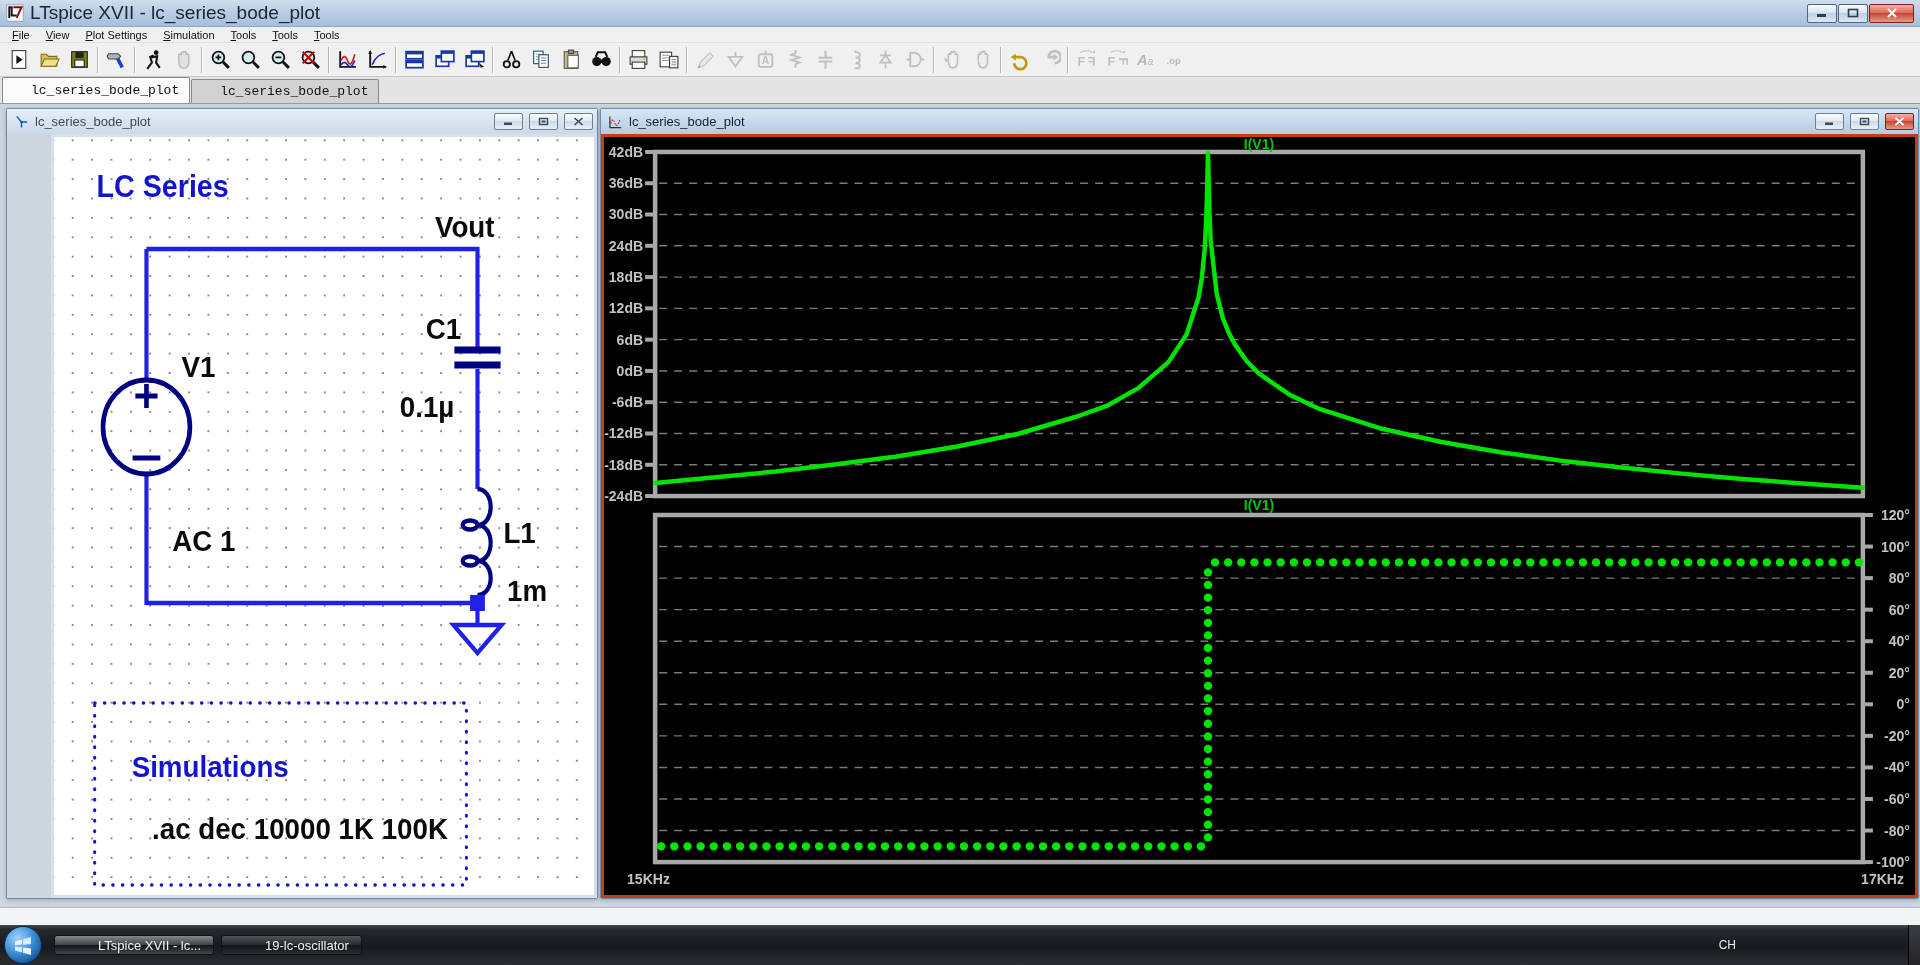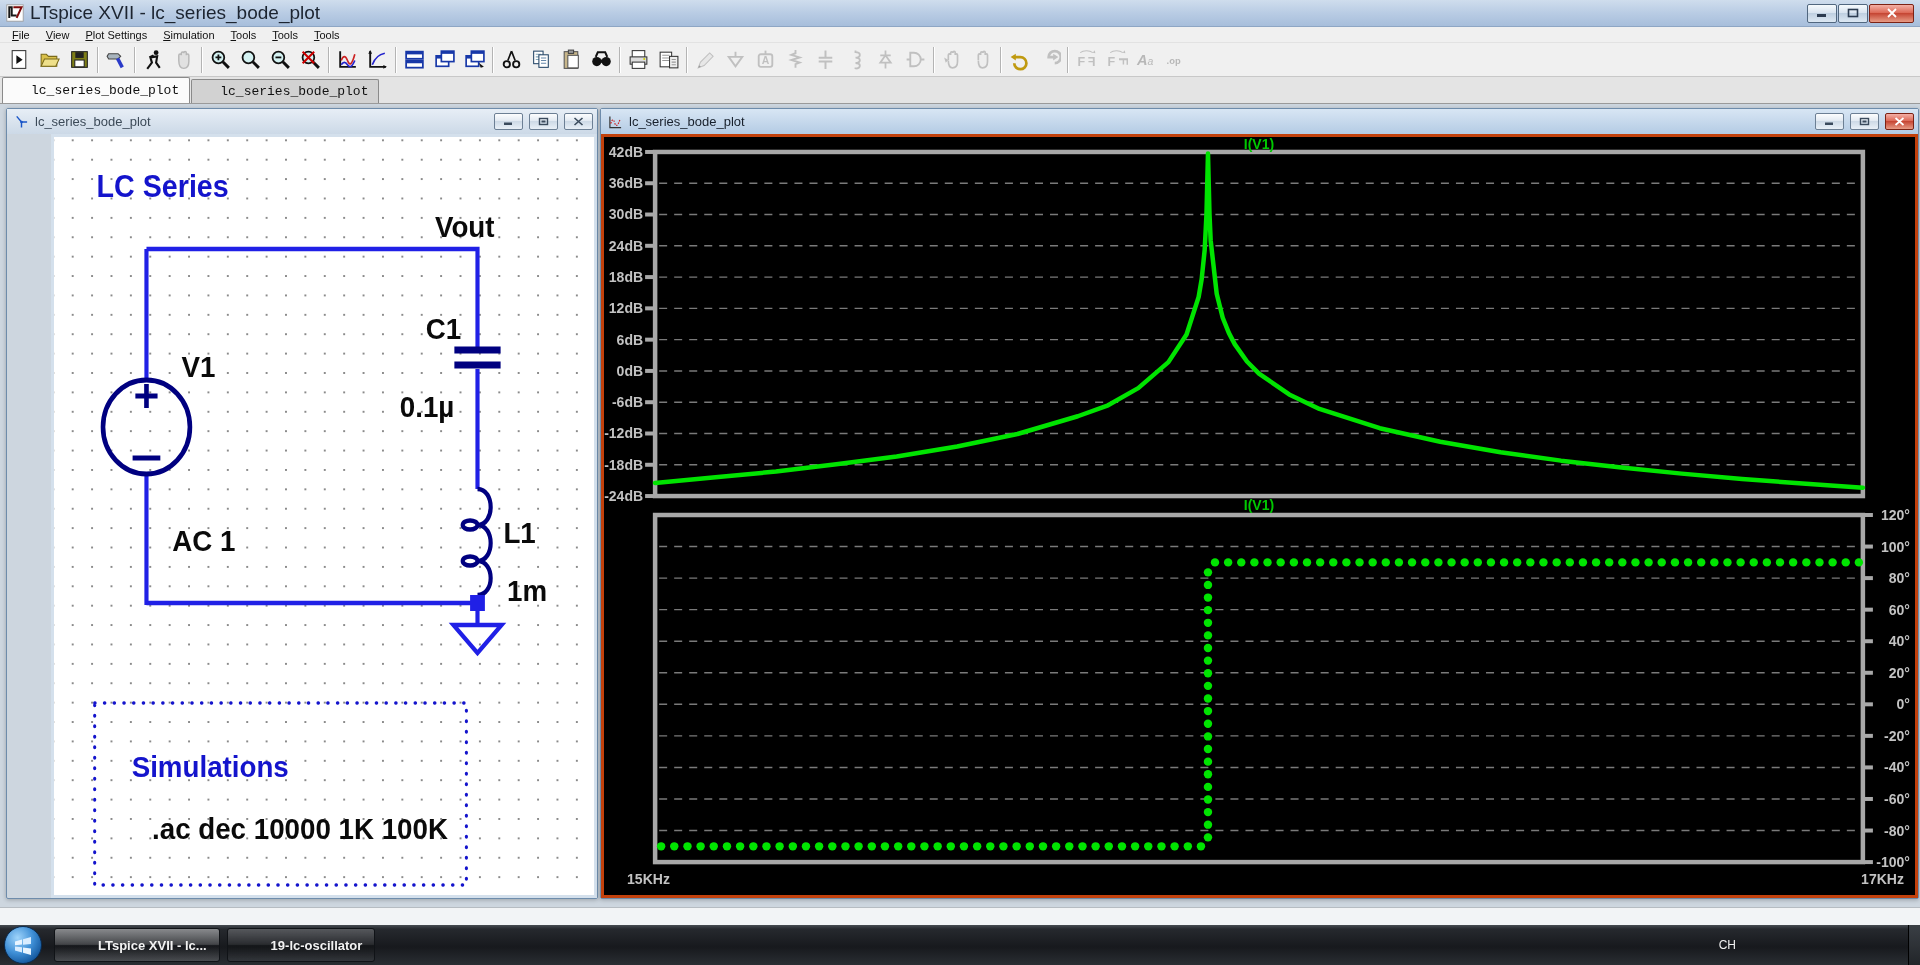--- a/index.html
+++ b/index.html
@@ -60,22 +60,22 @@
   .plot-client { background:#000; }
   .plot-client svg { position:absolute; inset:0; width:100%; height:100%; }
 
   
   .statusbar { height:18px; background:#f2f4f6; border-top:1px solid #b6bcc2; }
 
   
   .taskbar { height:40px; background:linear-gradient(#474c52,#26292e 10%,#17191d 55%,#2a2e33); display:flex; align-items:center; padding:0 0 0 4px; }
   .start-orb { width:38px; height:38px; border-radius:50%; background:radial-gradient(circle at 35% 30%, #9fd4fb, #3f8fd6 45%, #15589e 75%, #0a3useless);
                background:radial-gradient(circle at 35% 30%, #9fd4fb, #3f8fd6 45%, #15589e 78%, #0b3a6e); border:1px solid #0a2c52; display:flex; align-items:center; justify-content:center; margin-right:12px; }
-  .task-btn { height:34px; display:flex; align-items:center; gap:7px; padding:0 12px; margin-right:7px; border:1px solid #101317; border-radius:3px;
-              background:linear-gradient(rgba(255,255,255,.22),rgba(255,255,255,.07) 48%,rgba(0,0,0,.18) 52%,rgba(255,255,255,.06)); color:#f2f2f2; font-size:13px;font-weight:bold; }
+  .task-btn { height:20px; display:flex; align-items:center; gap:7px; padding:0 12px; margin-right:7px; border:1px solid #101317; border-radius:3px;
+              background:linear-gradient(rgba(255,255,255,.22),rgba(255,255,255,.07) 48%,rgba(0,0,0,.18) 52%,rgba(255,255,255,.06)); color:#f2f2f2; font-size:13px; }
   .task-btn.active { background:linear-gradient(rgba(255,255,255,.45),rgba(255,255,255,.18) 48%,rgba(0,0,0,.1) 52%,rgba(255,255,255,.16)); }
   .task-btn svg { width:24px; height:24px; }
   .tray { margin-left:auto; display:flex; align-items:center; gap:9px; color:#f0f0f0; font-size:12px; padding-right:6px; }
   .tray .t-ico { display:flex; align-items:center; justify-content:center; width:18px; height:18px; }
   .tray svg { width:17px; height:17px; }
   .show-desktop { width:12px; height:40px; border-left:1px solid #000; background:linear-gradient(#3a3f45,#222529); margin-left:4px; }
 </style>
 </head>
 <body>
 

